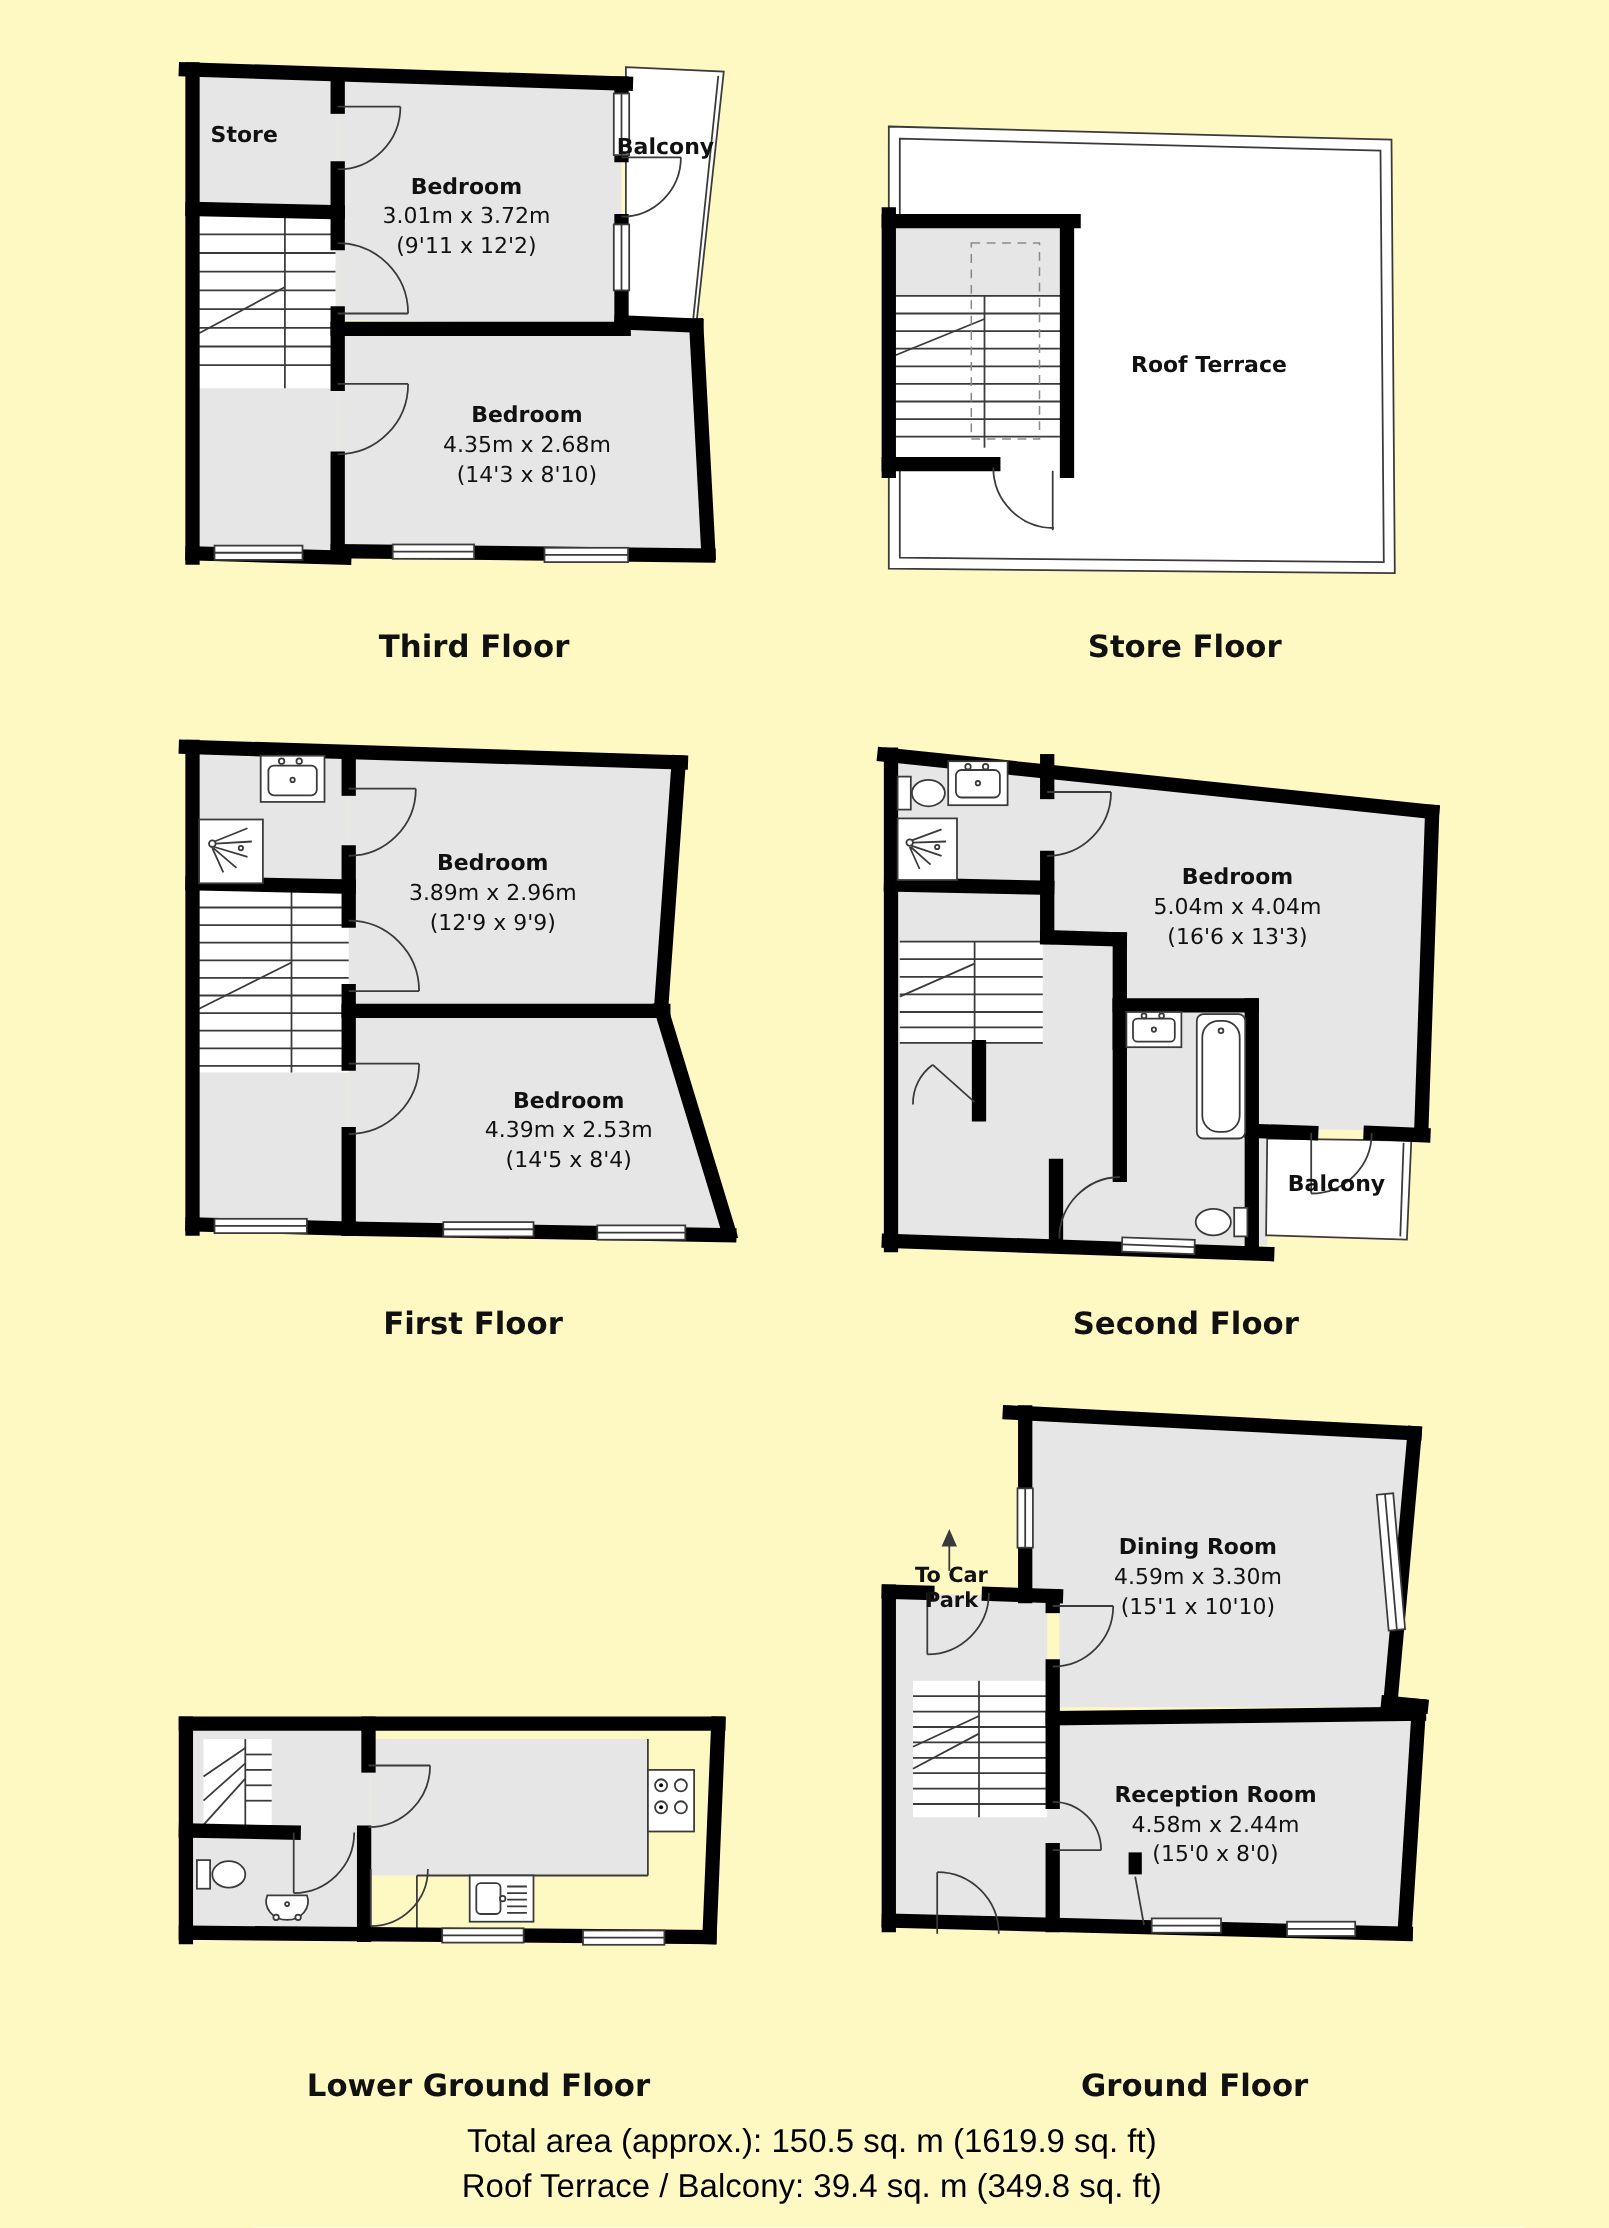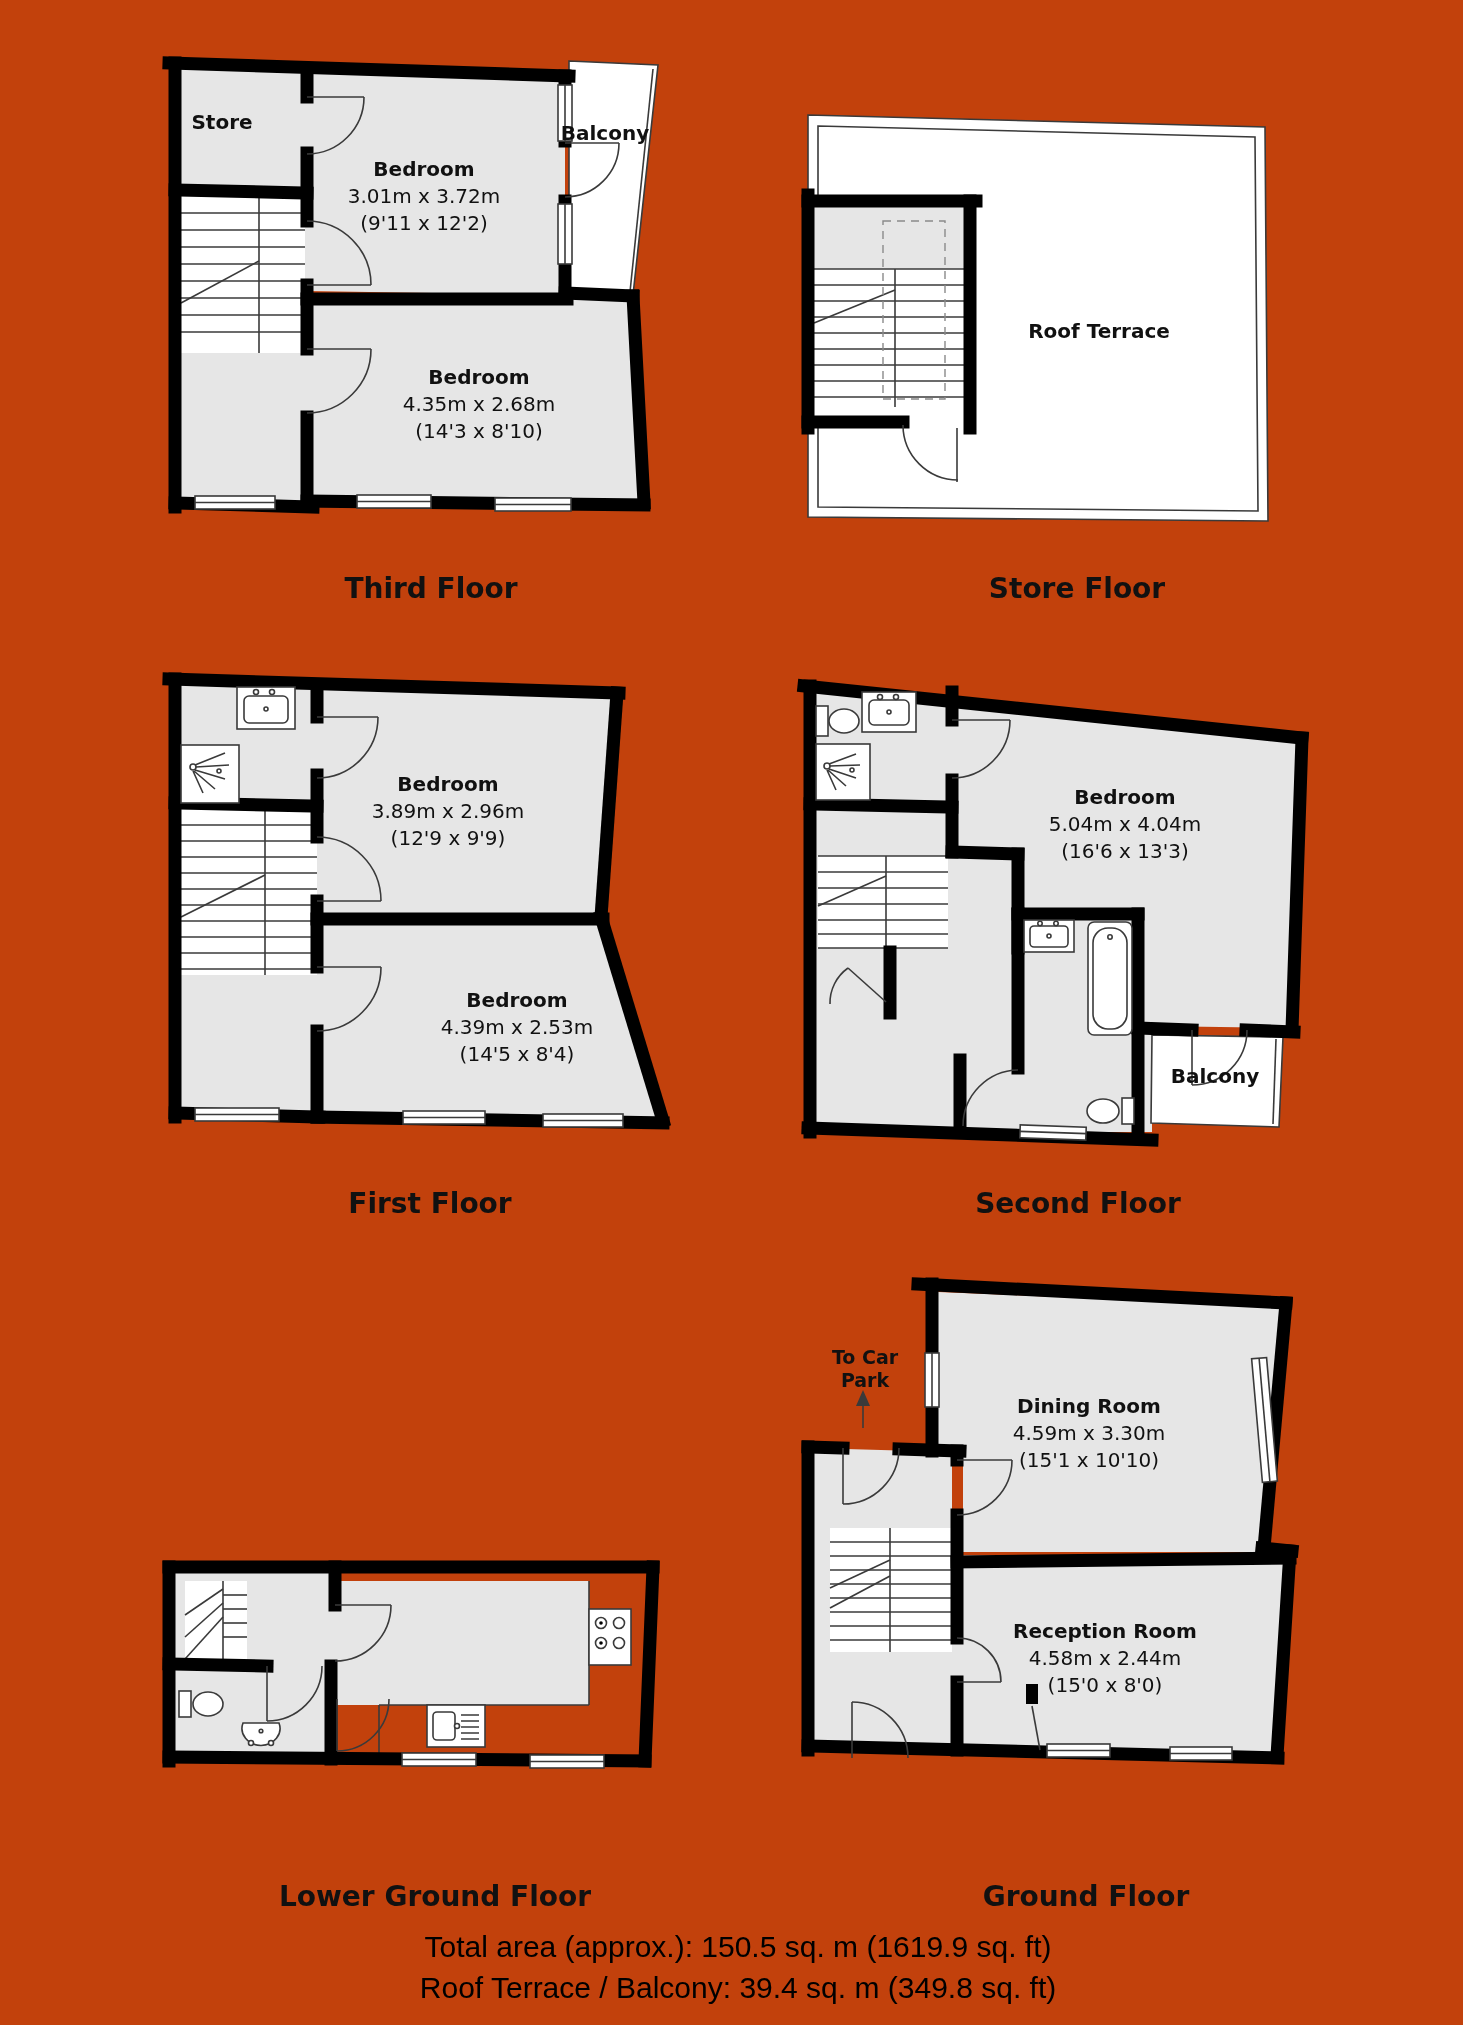--- a/index.html
+++ b/index.html
@@ -1,16 +1,16 @@
 <!DOCTYPE html>
 <html style="--room-fill: #e6e6e6; --wall: #000000; --thin: #3a3a3a;"><head>
 <meta charset="utf-8">
 <style>
   html,body{margin:0;padding:0;background:#fff;}
-  #canvas{position:relative;width:1463px;height:2025px;background:#c2410c;overflow:hidden;
+  #canvas{position:relative;width:1463px;height:2025px;background:#fef9c3;overflow:hidden;
           font-family:"DejaVu Sans",sans-serif;color:#111;}
   svg.plan{position:absolute;overflow:visible;}
   
   .wall{stroke:var(--wall,#000);stroke-width:13;fill:none;stroke-linecap:square;}
   .gray{fill:var(--room-fill,#e6e6e6);stroke:none;}
   .white{fill:#fff;stroke:none;}
   .tl{stroke:var(--thin,#3a3a3a);stroke-width:1.6;fill:none;}
   .tlf{stroke:var(--thin,#3a3a3a);stroke-width:1.6;fill:#fff;}
   .dash{stroke:#8a8a8a;stroke-width:1.4;fill:none;stroke-dasharray:8 6;}
   .blk{fill:#000;stroke:none;}
@@ -493,21 +493,21 @@
   <div class="lbl" style="left:1089px;top:1433px">
     <div class="room-name">Dining Room</div>
     <div class="room-dims">4.59m x 3.30m</div>
     <div class="room-dims">(15'1 x 10'10)</div>
   </div>
   <div class="lbl" style="left:1105px;top:1658px">
     <div class="room-name">Reception Room</div>
     <div class="room-dims">4.58m x 2.44m</div>
     <div class="room-dims">(15'0 x 8'0)</div>
   </div>
-  <div class="lbl" style="left:865px;top:1369px">
+  <div class="lbl" style="left:865px;top:1444px">
     <div class="carpark-line">To Car</div>
     <div class="carpark-line">Park</div>
   </div>
   <div class="lbl floor-title" style="left:1086px;top:1896px">Ground Floor</div>
 
   <div class="lbl footer-line" style="left:738px;top:1947px">Total area (approx.): 150.5 sq. m (1619.9 sq. ft)</div>
   <div class="lbl footer-line" style="left:738px;top:1988px">Roof Terrace / Balcony: 39.4 sq. m (349.8 sq. ft)</div>
 
 </div>
 

